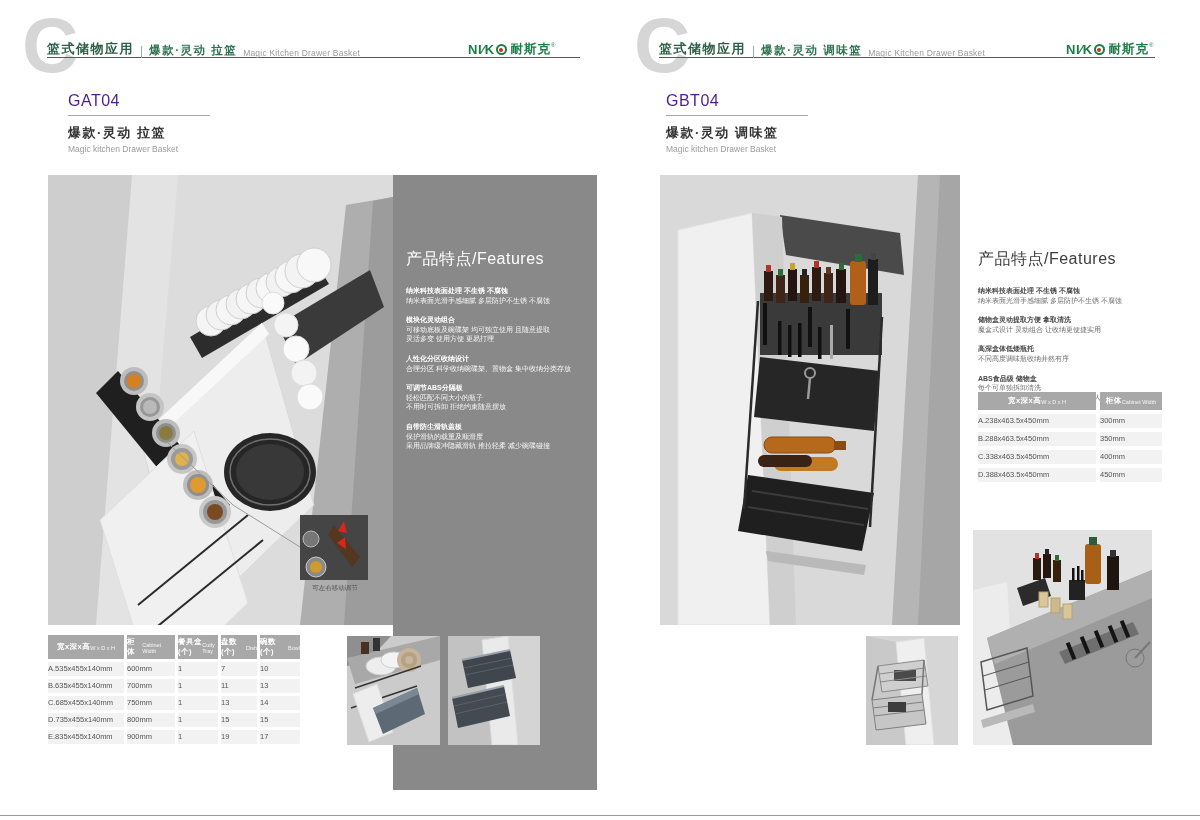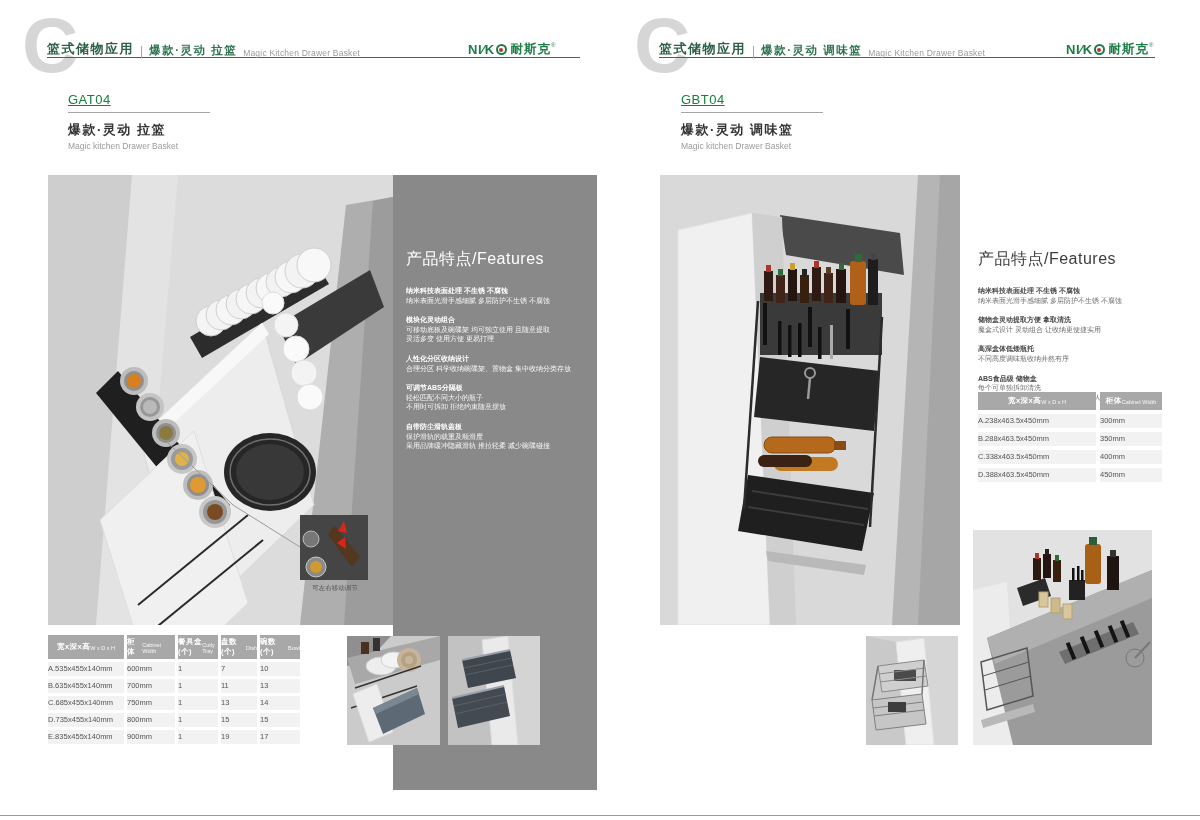--- a/index.html
+++ b/index.html
@@ -27,22 +27,22 @@
   .nisko .latin{font-size:13px;font-weight:bold;color:#1c7c46;letter-spacing:0.5px;text-align:right;}
   .o-ring{width:11px;height:11px;border:2.5px solid #1c7c46;border-radius:50%;box-sizing:border-box;
           display:inline-block;position:relative;margin:0 1px;}
   .o-ring::after{content:"";position:absolute;left:50%;top:50%;width:4px;height:4px;margin:-2px 0 0 -2px;
           background:#c52f25;border-radius:50%;}
   .nisko .cn{font-size:12.5px;font-weight:bold;color:#1c7c46;margin-left:3px;letter-spacing:1px;}
   .nisko .reg{font-size:6px;color:#1c7c46;align-self:flex-start;margin-top:1px;}
 
   
   .phead{position:absolute;top:92px;z-index:2;}
-  .ph-left{left:68px;} .ph-right{left:681px;}
-  .phead .code{font-size:13px;color:#15803d;letter-spacing:0.5px;text-decoration:underline;}
+  .ph-left{left:68px;} .ph-right{left:666px;}
+  .phead .code{font-size:16px;color:#4c1d95;letter-spacing:0.5px;}
   .phead .code-rule{width:142px;height:1px;background:#a5a5a5;margin:5px 0 8px 0;}
   .phead .name{font-size:13px;font-weight:bold;color:#333;letter-spacing:1.5px;}
   .phead .name-en{font-size:8.5px;color:#9b9b9b;margin-top:2px;}
 
   
   .gray-panel{position:absolute;left:393px;top:175px;width:204px;height:615px;background:#898989;}
 
   .features{position:absolute;z-index:2;}
   .feat-left{left:406px;top:249px;width:180px;color:#fff;}
   .feat-right{left:978px;top:249px;width:190px;color:#4a4a4a;}

